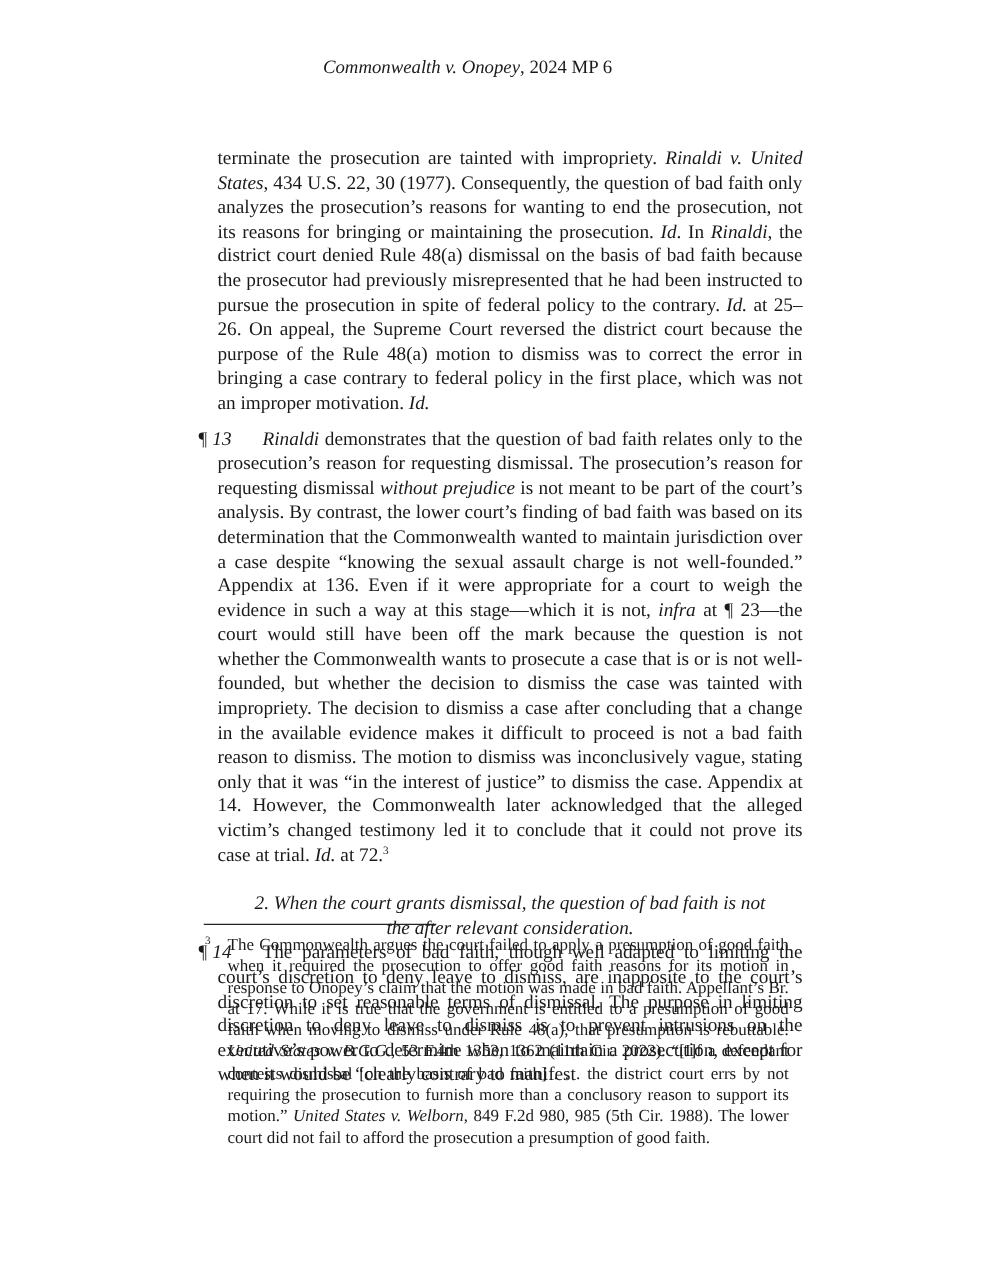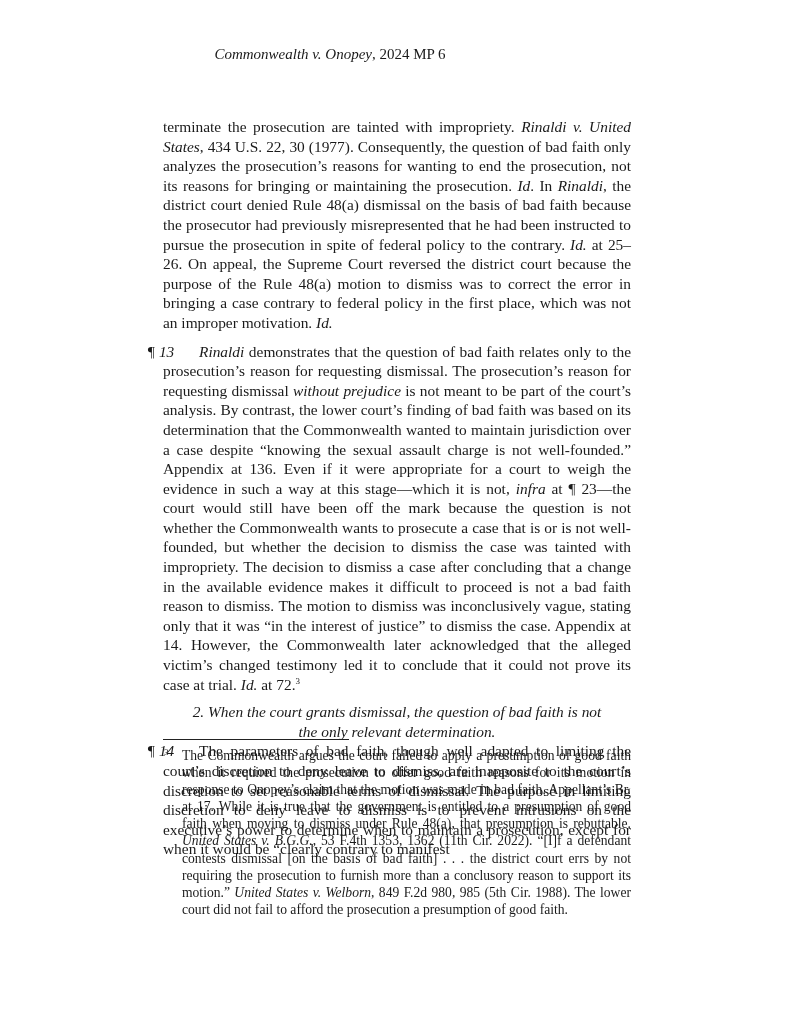--- a/index.html
+++ b/index.html
@@ -1,27 +1,27 @@
 <!DOCTYPE html>
 <html><head>
 <meta charset="utf-8">
 <style>
   html, body { margin: 0; padding: 0; background: #ffffff; }
   body { width: 791px; height: 1024px; position: relative; overflow: hidden;
          font-family: "Liberation Serif", "DejaVu Serif", serif; color: #1a1a1a; }
   .header { position: absolute; top: 46px; left: 0; width: 660px; text-align: center;
-            font-size: 15px; }
+            font-size: 15px; padding-left: 44px; }
   .header i { font-style: italic; }
-  .body { position: absolute; left: 163px; width: 468px; top: 117px; font-size: 15.4px;
+  .body { position: absolute; left: 174px; width: 468px; top: 117px; font-size: 15.4px;
           line-height: 19.6px; text-align: justify; }
   .body p { margin: 0; position: relative; }
   .para-gap { margin-top: 9px !important; }
   .pmark { position: absolute; left: -16px; top: 0; font-style: italic; }
   .tab { display: inline-block; width: 36px; }
-  .heading { text-align: center; font-style: italic; margin: 8px 0 0 0; line-height: 19.6px; }
+  .heading { text-align: center; font-style: italic; margin: 19px 0 0 0; line-height: 19.6px; }
   .fn-rule { position: absolute; left: 163px; top: 739px; width: 186px; height: 0;
              border-top: 1.3px solid #222; }
   .footnote { position: absolute; left: 182px; top: 747px; width: 449px; font-size: 13.6px;
               line-height: 17.1px; text-align: justify; }
   .fn-num { position: absolute; left: -18px; top: -3px; font-size: 9px; }
   sup { font-size: 9px; vertical-align: 6px; line-height: 0; }
   i { font-style: italic; }
 </style>
 </head>
 <body>
@@ -32,21 +32,21 @@
 
 <div class="body">
   <p><span>terminate the prosecution are tainted with impropriety. </span><i>Rinaldi v. United States</i><span>, 434 U.S. 22, 30 (1977). Consequently, the question of bad faith only analyzes the prosecution’s reasons for wanting to end the prosecution, not its reasons for bringing or maintaining the prosecution. </span><i>Id</i><span>. In </span><i>Rinaldi</i><span>, the district court denied Rule 48(a) dismissal on the basis of bad faith because the prosecutor had previously misrepresented that he had been instructed to pursue the prosecution in spite of federal policy to the contrary. </span><i>Id.</i><span> at 25–26. On appeal, the Supreme Court reversed the district court because the purpose of the Rule 48(a) motion to dismiss was to correct the error in bringing a case contrary to federal policy in the first place, which was not an improper motivation. </span><i>Id.</i></p>
 
   <p class="para-gap">
     <span class="pmark">¶ 13</span><span class="tab"></span><span><i>Rinaldi</i><span> demonstrates that the question of bad faith relates only to the prosecution’s reason for requesting dismissal. The prosecution’s reason for requesting dismissal </span><i>without prejudice</i><span> is not meant to be part of the court’s analysis. By contrast, the lower court’s finding of bad faith was based on its determination that the Commonwealth wanted to maintain jurisdiction over a case despite “knowing the sexual assault charge is not well-founded.” Appendix at 136. Even if it were appropriate for a court to weigh the evidence in such a way at this stage—which it is not, </span><i>infra</i><span> at ¶ 23—the court would still have been off the mark because the question is not whether the Commonwealth wants to prosecute a case that is or is not well-founded, but whether the decision to dismiss the case was tainted with impropriety. The decision to dismiss a case after concluding that a change in the available evidence makes it difficult to proceed is not a bad faith reason to dismiss. The motion to dismiss was inconclusively vague, stating only that it was “in the interest of justice” to dismiss the case. Appendix at 14. However, the Commonwealth later acknowledged that the alleged victim’s changed testimony led it to conclude that it could not prove its case at trial. </span><i>Id.</i><span> at 72.</span></span><sup>3</sup>
   </p>
 
   <div class="heading">
     <div>2. When the court grants dismissal, the question of bad faith is not</div>
-    <div>the only relevant determination.</div>
+    <div>the after relevant consideration.</div>
   </div>
 
   <p>
     <span class="pmark">¶ 14</span><span class="tab"></span><span>The parameters of bad faith, though well adapted to limiting the court’s discretion to deny leave to dismiss, are inapposite to the court’s discretion to set reasonable terms of dismissal. The purpose in limiting discretion to deny leave to dismiss is to prevent intrusions on the executive’s power to determine when to maintain a prosecution, except for when it would be “clearly contrary to manifest</span>
   </p>
 </div>
 
 <div class="fn-rule"></div>
 
 <div class="footnote">

